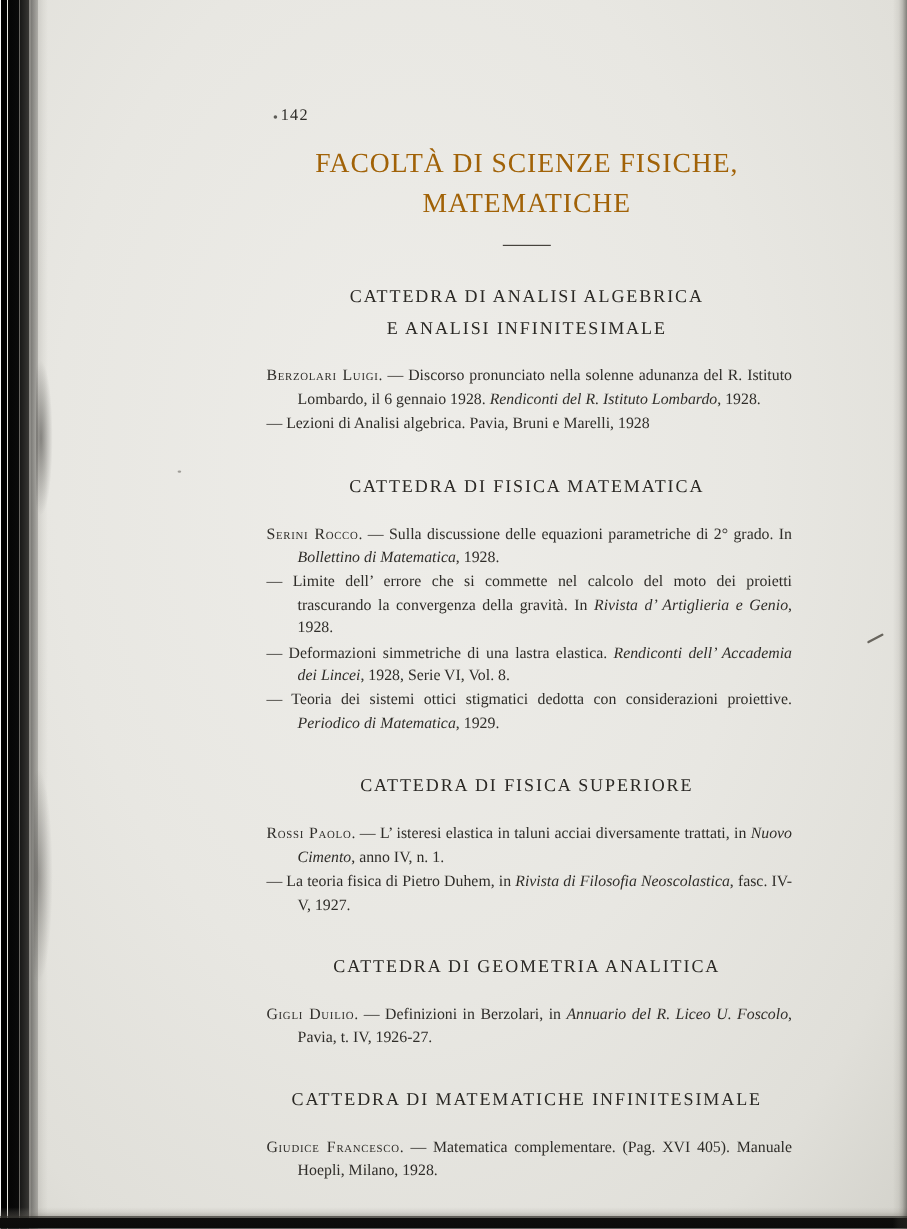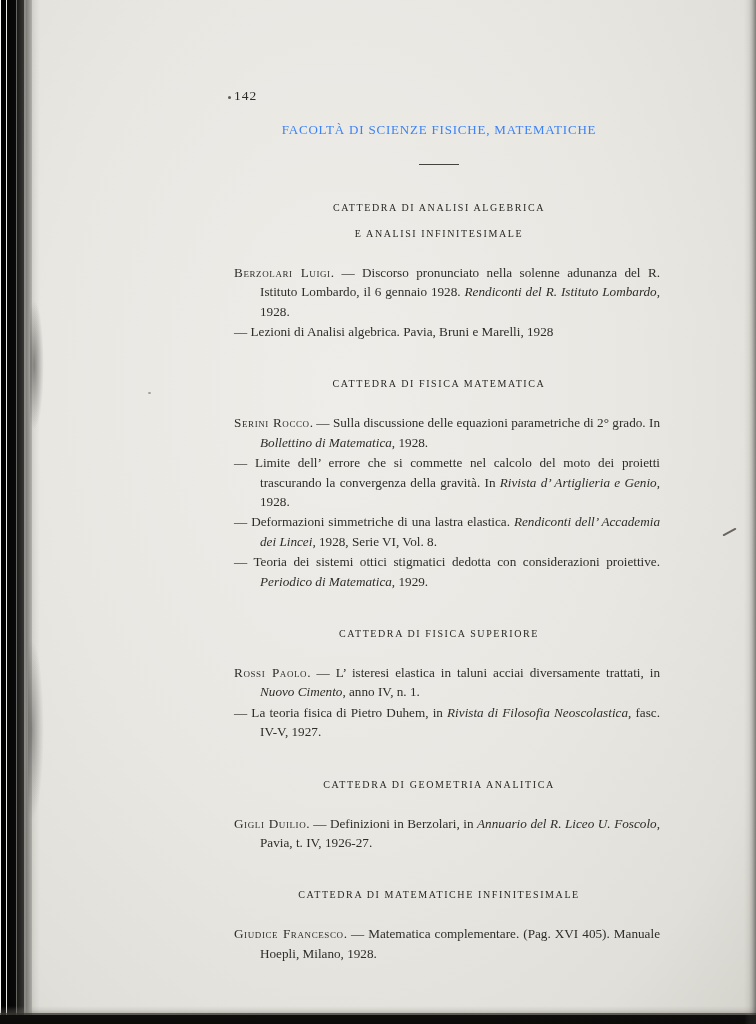--- a/index.html
+++ b/index.html
@@ -72,45 +72,45 @@
   .content {
     position: absolute; left: 218px; top: 0; width: 442px;
     padding-top: 88px;
     z-index: 2;
   }
   .page-number {
     font-size: 13.5px; letter-spacing: 1px; margin-left: 16px;
   }
   .faculty-title {
     text-align: center;
-    font-size: 13px;
+    font-size: 23px;
     letter-spacing: 0.8px;
     line-height: 34px;
     font-weight: normal;
-    color: #3b82f6;
+    color: #a16207;
   }
   .faculty-title .tline { display: block; }
   .title-divider {
     width: 40px; height: 0;
     border-top: 1.4px solid #46433d;
     margin: 17px auto 0 auto;
   }
   .chair { margin: 0; }
   .chair-heading {
     margin: 30px 0 16px 0;
     text-align: center;
-    font-size: 10px;
+    font-size: 15px;
     font-weight: normal;
     letter-spacing: 1.6px;
     line-height: 26px;
     color: #2a2824;
   }
   .chair-heading .hline { display: block; }
   .entry {
-    margin: 0 0 1px 16px;
+    margin: 0 0 1px 4px;
     font-size: 13.2px;
     line-height: 19.4px;
     text-align: justify;
     padding-left: 26px;
     text-indent: -26px;
     color: #2f2d29;
   }
   .entry .it { font-style: italic; }
   .entry .sc { font-variant: small-caps; letter-spacing: 0.6px; }
 </style>

